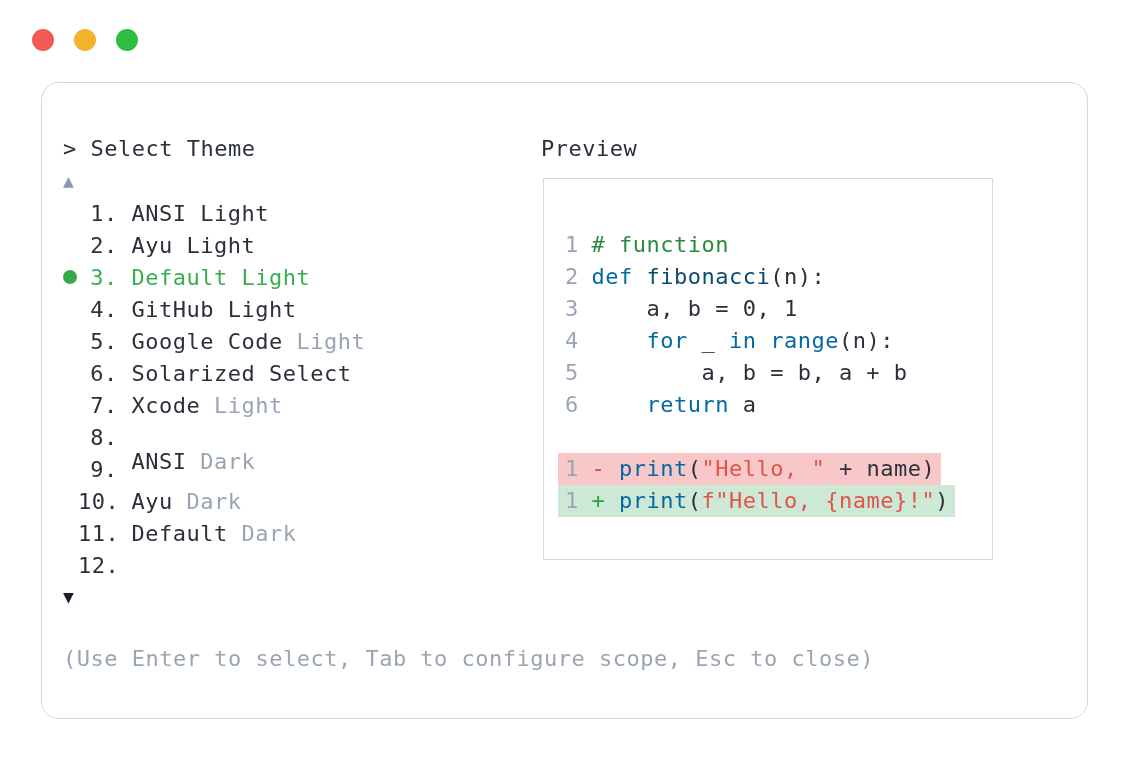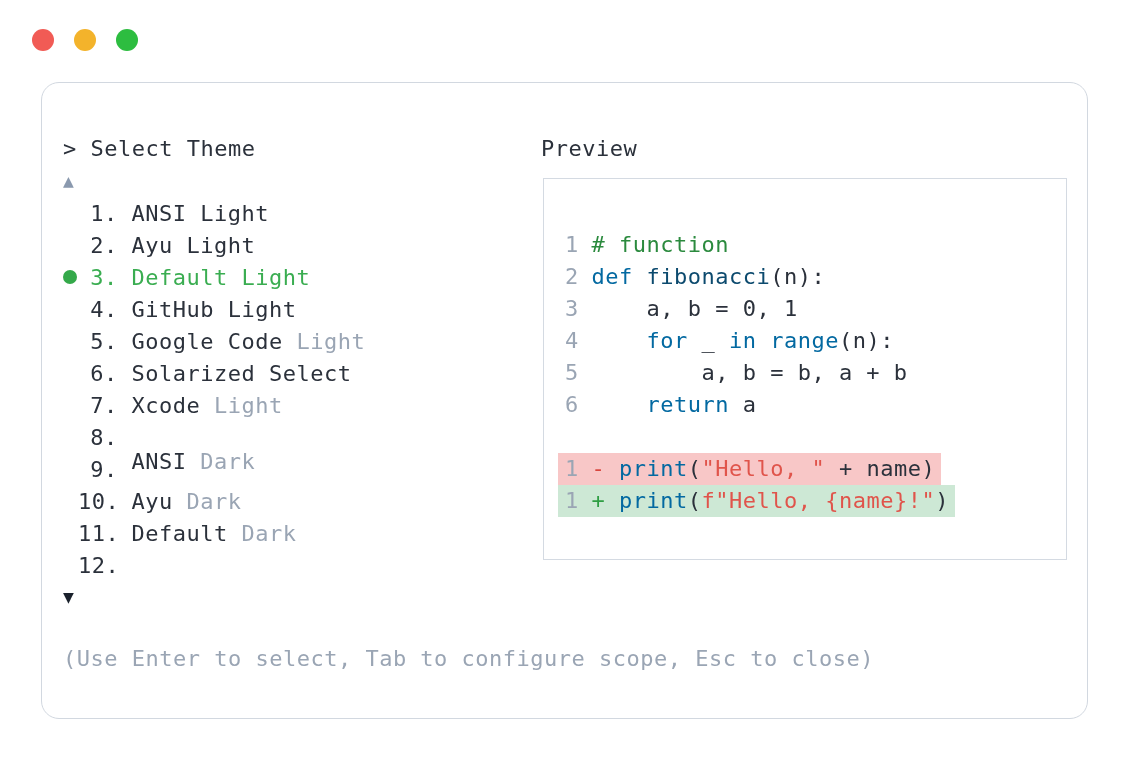--- a/index.html
+++ b/index.html
@@ -49,21 +49,21 @@
   .help {
     position: absolute; left: 21px; top: 560px;
     height: 32px; line-height: 32px;
     white-space: pre; color: #9aa5b4;
   }
 
   
   .preview-label { position: absolute; left: 499px; top: 50px; height: 32px; line-height: 32px; }
   .preview-box {
     position: absolute; left: 501px; top: 95px;
-    width: 524px; height: 382px;
+    width: 450px; height: 382px;
     border: 1.5px solid #d4dae2;
     background: #ffffff;
     padding: 50px 0 0 14px;
     overflow: hidden;
   }
   .code-line {
     height: 32px; line-height: 32px;
     white-space: pre;
     width: fit-content;
     padding: 0 6px 0 7px;

